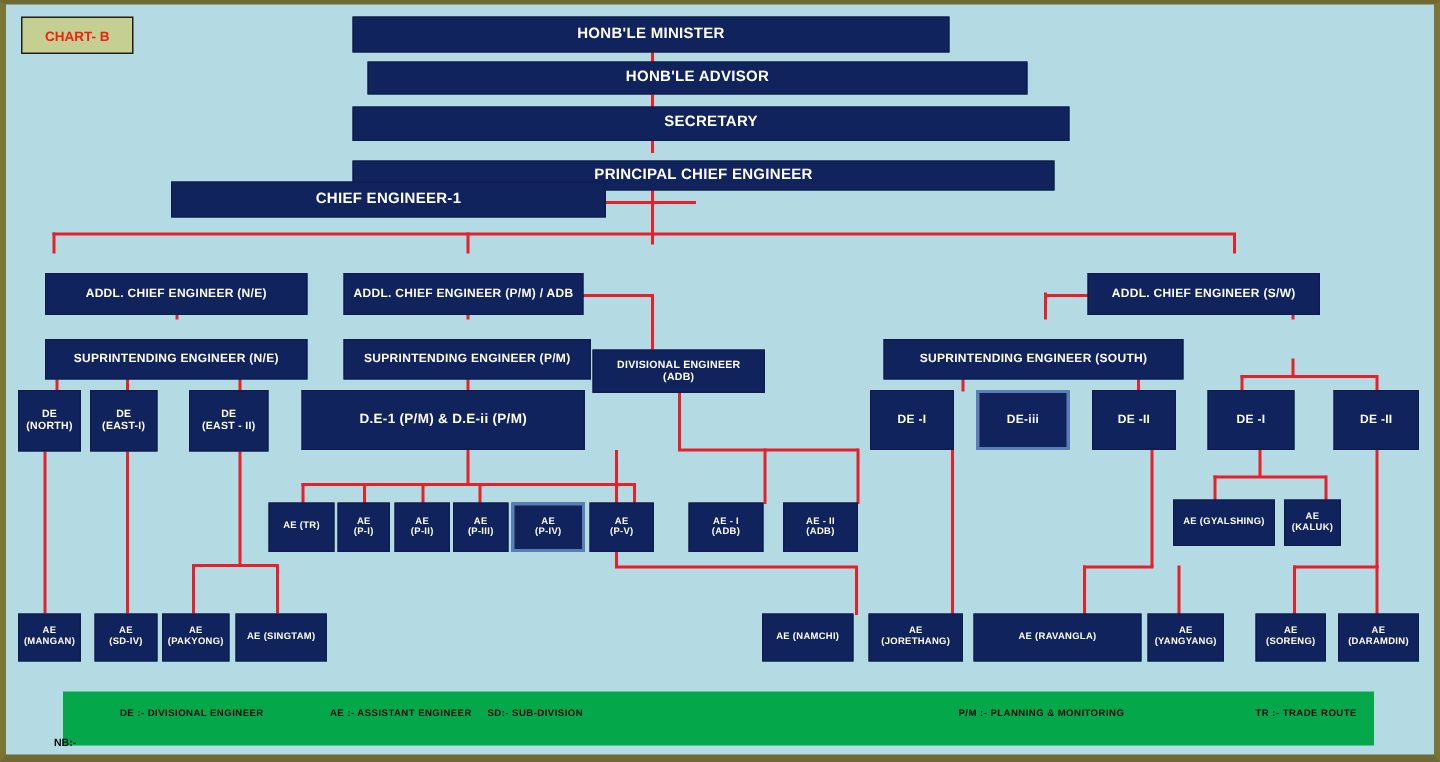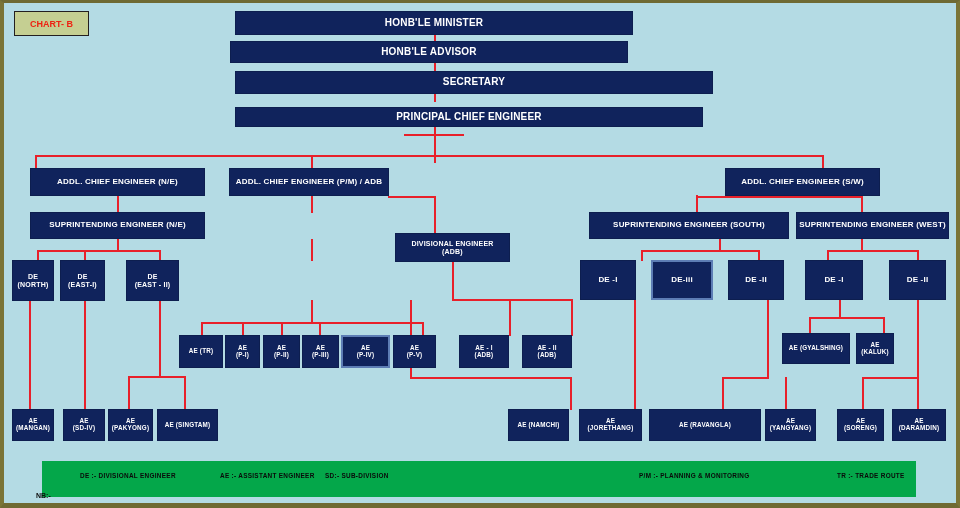--- a/index.html
+++ b/index.html
@@ -25,21 +25,21 @@
     text-align:center;
     line-height:1.05;
     box-sizing:border-box;
     border:1px solid #0d1e4f;
     letter-spacing:.2px;
     white-space:pre-line;
     z-index:3;
   }
   .box.hl{border:2px solid #5d7db5;}
   .box.top{font-size:10px;}
-  .box.mid{font-size:8px;}
+  .box.mid{font-size:8px;margin-top:14px;}
   .box.small{font-size:7px;}
   .box.tiny{font-size:6.3px;}
 
   
   .ln{position:absolute;background:#e8202a;z-index:1;}
   .lnv{width:2px;}
   .lnh{height:2px;}
 
   
   #chart-label{
@@ -147,43 +147,45 @@
     <div class="ln lnv" style="left:913px;top:297px;height:78px;"></div>
     <div class="ln lnh" style="left:858px;top:374px;width:57px;"></div>
     <div class="ln lnv" style="left:858px;top:374px;height:33px;"></div>
     <div class="ln lnv" style="left:913px;top:374px;height:33px;"></div>
 
     <div class="ln lnv" style="left:406px;top:297px;height:78px;"></div>
     <div class="ln lnh" style="left:406px;top:374px;width:160px;"></div>
     <div class="ln lnv" style="left:566px;top:374px;height:33px;"></div>
 
     <div class="box top" style="left:231px;top:8px;width:398px;height:24px;">HONB'LE MINISTER</div>
-    <div class="box top" style="left:226px;top:38px;width:398px;height:22px;">HONB'LE ADVISOR</div>
+    <div class="box top" style="left:241px;top:38px;width:440px;height:22px;">HONB'LE ADVISOR</div>
     <div class="box top" style="left:231px;top:68px;width:478px;height:23px;">SECRETARY</div>
     <div class="box top" style="left:231px;top:104px;width:468px;height:20px;">PRINCIPAL CHIEF ENGINEER</div>
 
+    <div class="box top" style="left:110px;top:118px;width:290px;height:24px;">CHIEF ENGINEER-1</div>
 
     <div class="box mid" style="left:26px;top:165px;width:175px;height:28px;">ADDL. CHIEF ENGINEER (N/E)</div>
     <div class="box mid" style="left:225px;top:165px;width:160px;height:28px;">ADDL. CHIEF ENGINEER (P/M) / ADB</div>
     <div class="box mid" style="left:721px;top:165px;width:155px;height:28px;">ADDL. CHIEF ENGINEER (S/W)</div>
 
     <div class="box mid" style="left:26px;top:209px;width:175px;height:27px;">SUPRINTENDING ENGINEER (N/E)</div>
+    <div class="box mid" style="left:225px;top:209px;width:165px;height:27px;">SUPRINTENDING ENGINEER (P/M)</div>
     <div class="box mid" style="left:585px;top:209px;width:200px;height:27px;">SUPRINTENDING ENGINEER     (SOUTH)</div>
-    <div class="box mid" style="left:792px;top:209px;width:153px;height:27px;">SUPRINTENDING ENGINEER (WEST)</div>
 
     <div class="box small" style="left:391px;top:230px;width:115px;height:29px;">DIVISIONAL ENGINEER
 (ADB)</div>
 
     <div class="box small" style="left:8px;top:257px;width:42px;height:41px;">DE
 (NORTH)</div>
     <div class="box small" style="left:56px;top:257px;width:45px;height:41px;">DE
 (EAST-I)</div>
     <div class="box small" style="left:122px;top:257px;width:53px;height:41px;">DE
 (EAST - II)</div>
 
+    <div class="box small" style="left:197px;top:257px;width:189px;height:40px;font-size:9px;">D.E-1  (P/M) &amp; D.E-ii (P/M)</div>
 
     <div class="box small" style="left:576px;top:257px;width:56px;height:40px;font-size:8px;">DE -I</div>
     <div class="box small hl" style="left:647px;top:257px;width:62px;height:40px;font-size:8px;">DE-iii</div>
     <div class="box small" style="left:724px;top:257px;width:56px;height:40px;font-size:8px;">DE -II</div>
     <div class="box small" style="left:801px;top:257px;width:58px;height:40px;font-size:8px;">DE -I</div>
     <div class="box small" style="left:885px;top:257px;width:57px;height:40px;font-size:8px;">DE -II</div>
 
     <div class="box tiny" style="left:175px;top:332px;width:44px;height:33px;">AE (TR)</div>
     <div class="box tiny" style="left:221px;top:332px;width:35px;height:33px;">AE
 (P-I)</div>

